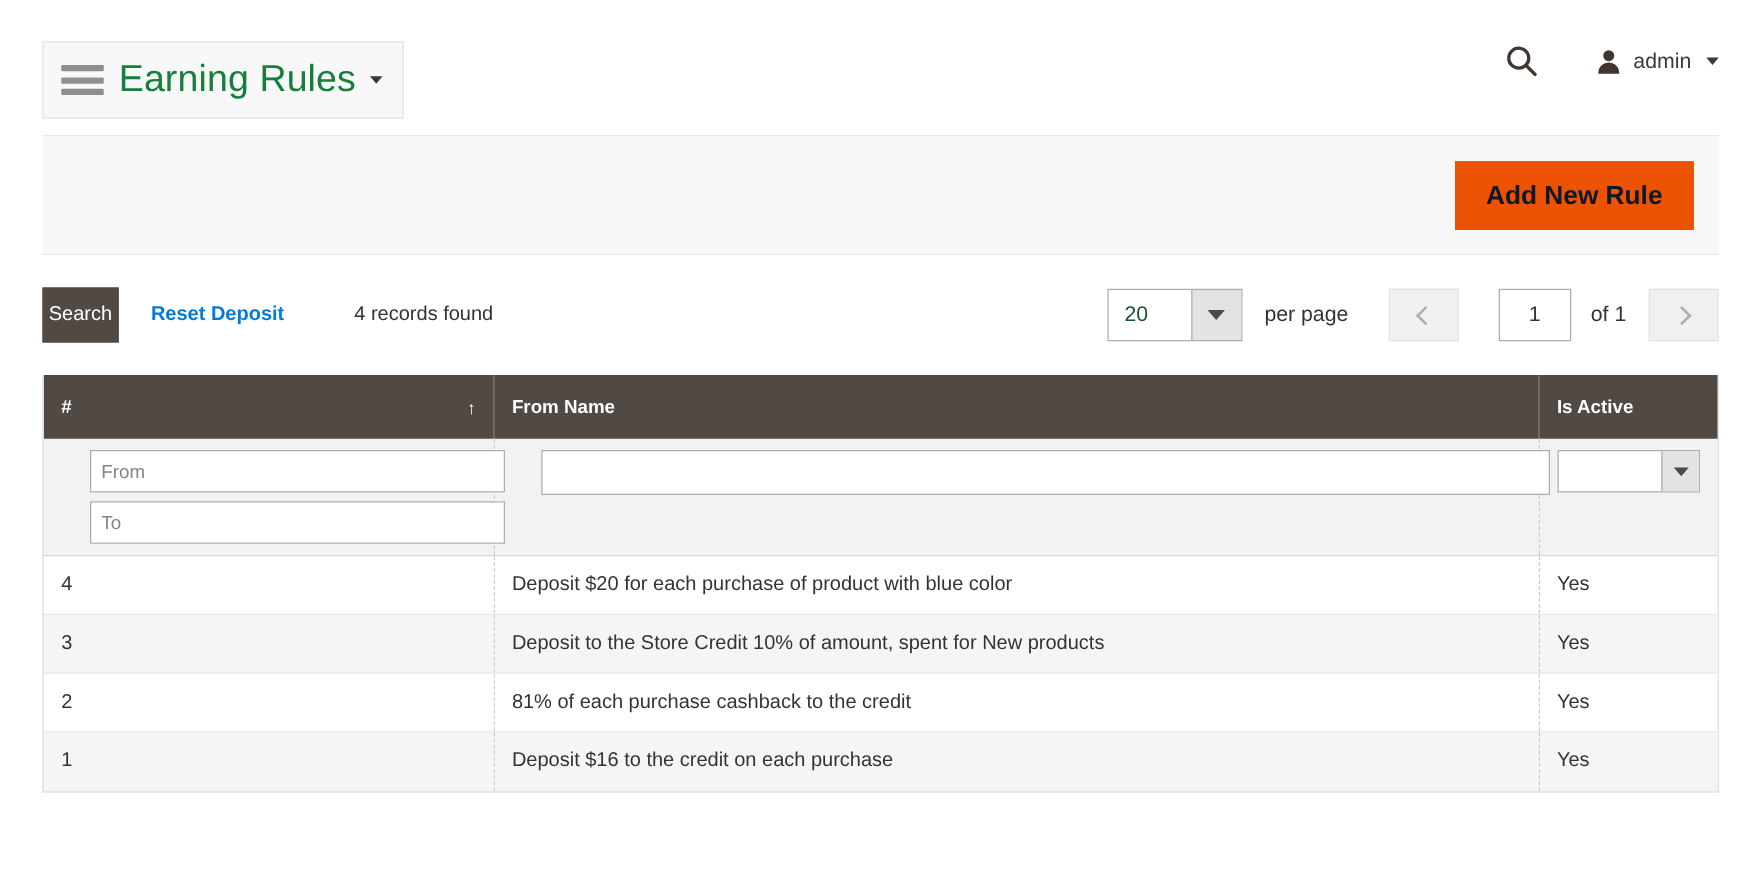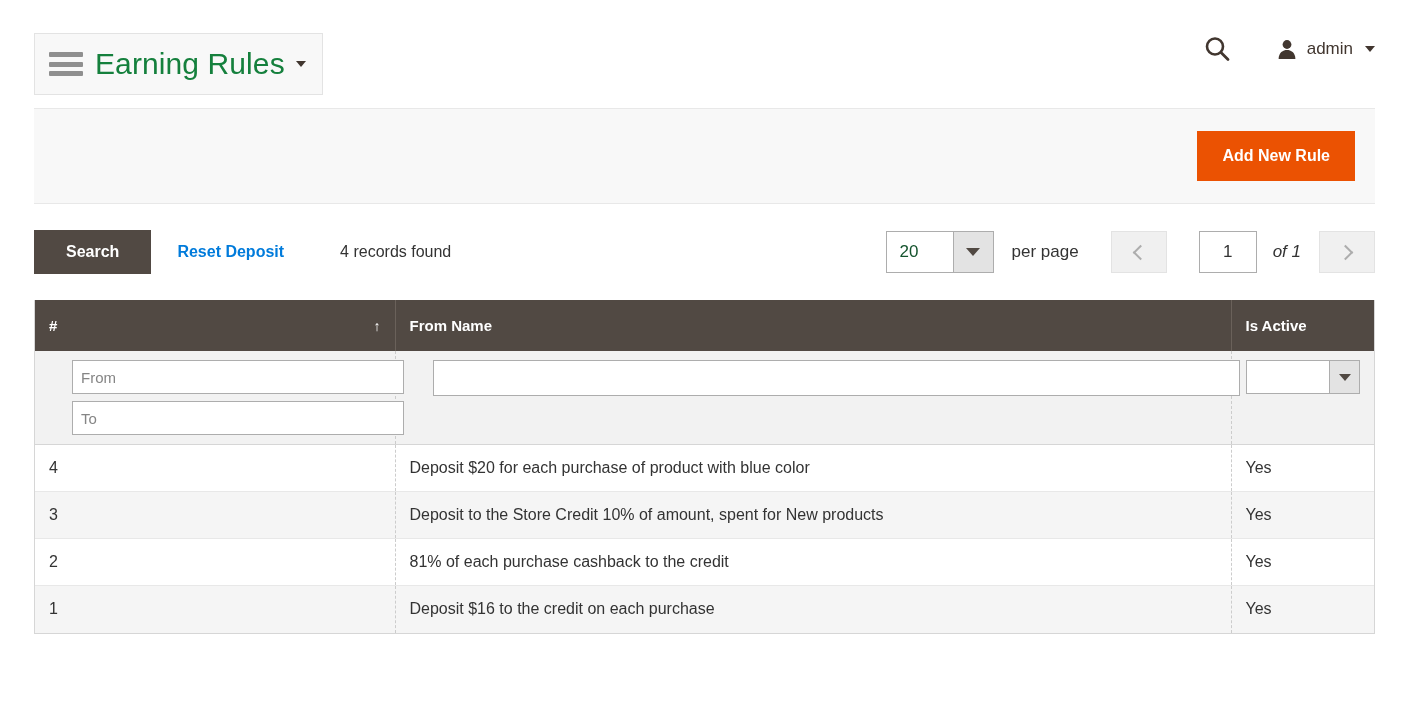--- a/index.html
+++ b/index.html
@@ -82,45 +82,45 @@
     border-top: 1px solid #e8e8e8;
     border-bottom: 1px solid #e8e8e8;
     display: flex;
     align-items: center;
     justify-content: flex-end;
     padding-right: 20px;
   }
   .btn-primary {
     background: #eb5202;
     border: 1px solid #eb5202;
-    color: #ffffff;
-    font-size: 16px;
+    color: #0f172a;
+    font-size: 21px;
     font-weight: bold;
     font-family: "Liberation Sans", sans-serif;
     padding: 16px 24px;
     cursor: pointer;
     line-height: 1;
   }
 
   
   .grid-toolbar {
     margin: 0 34px;
     height: 96px;
     display: flex;
     align-items: center;
     position: relative;
   }
   .btn-search {
     background: #514943;
     border: 1px solid #514943;
     color: #ffffff;
     font-size: 16px;
-    font-weight: bold;
+    font-weight: normal;
     font-family: "Liberation Sans", sans-serif;
-    padding: 11px 31px;
+    padding: 11px 4px;
     cursor: pointer;
     line-height: 1.2;
   }
   .link-reset {
     color: #007bdb;
     font-size: 16px;
     font-weight: bold;
     margin-left: 26px;
     text-decoration: none;
     cursor: pointer;
@@ -191,21 +191,20 @@
     background: #ffffff;
     text-align: center;
     font-size: 17px;
     color: #333333;
     font-family: "Liberation Sans", sans-serif;
   }
   .of-label {
     font-size: 17px;
     color: #333333;
     margin-left: 16px;
-    font-style: italic;
   }
 
   
   .grid-wrap {
     margin: 0 34px;
     border: 1px solid #d6d6d6;
     border-top: none;
   }
   table.grid {
     width: 100%;

